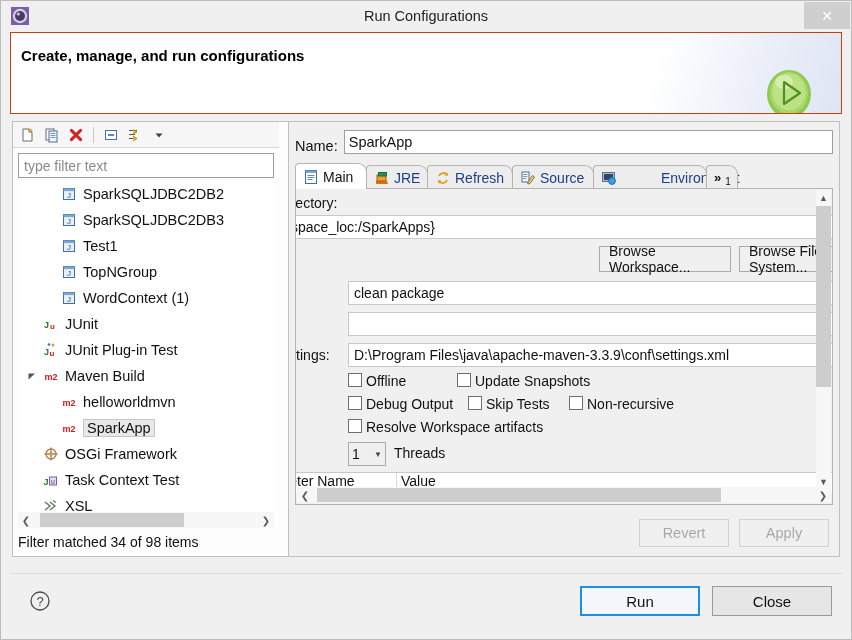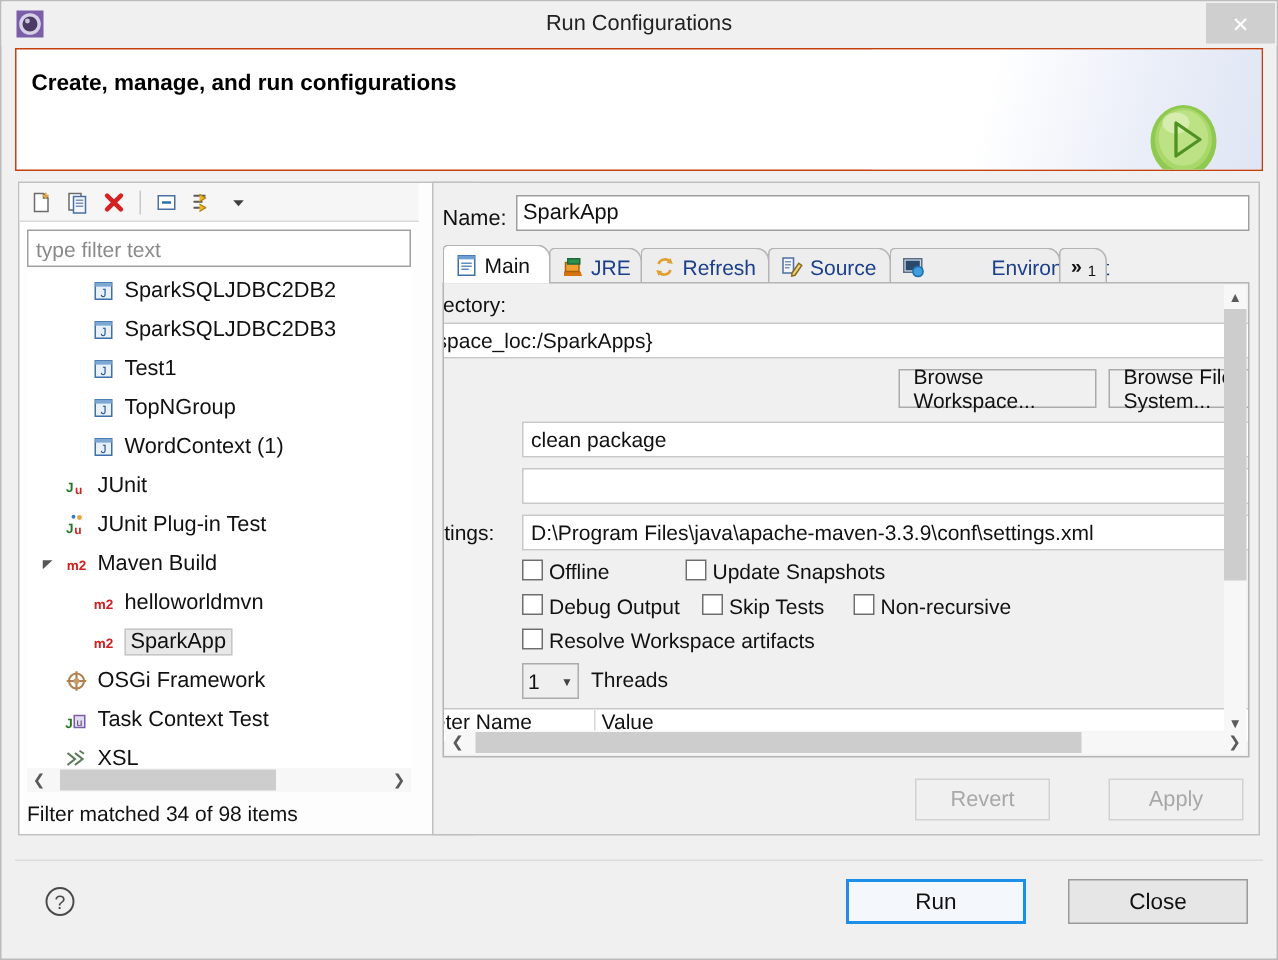--- a/index.html
+++ b/index.html
@@ -248,33 +248,32 @@
   .apply-row {
     position: absolute; right: 10px; bottom: 9px;
     display: flex; gap: 10px;
   }
   .btn-dim {
     width: 90px; height: 28px;
     background: #f0f0f0; border: 1px solid #d2d2d2;
     color: #a8a8a8; font-size: 14.5px;
     display: flex; align-items: center; justify-content: center;
     font-family: "Liberation Sans", sans-serif;
-    margin-left: 29px;
   }
 
   
   .footer {
     position: absolute; left: 9px; top: 572px; width: 832px; height: 58px;
     border-top: 1px solid #dcdcdc;
   }
   .help-icon {
     position: absolute; left: 18px; top: 15px; width: 24px; height: 24px;
     cursor: pointer;
   }
-  .footer-btns { position: absolute; right: 10px; top: 12px; display: flex; gap: 28px; }
+  .footer-btns { position: absolute; right: 10px; top: 12px; display: flex; gap: 12px; }
   .fbtn {
     width: 120px; height: 30px;
     display: flex; align-items: center; justify-content: center;
     font-size: 15px; color: #111; cursor: pointer;
     font-family: "Liberation Sans", sans-serif;
   }
   .fbtn.primary { background: #f4f8fc; border: 2px solid #1c90e8; }
   .fbtn.normal  { background: #e6e6e6; border: 1px solid #9a9a9a; }
 </style>
 </head>

